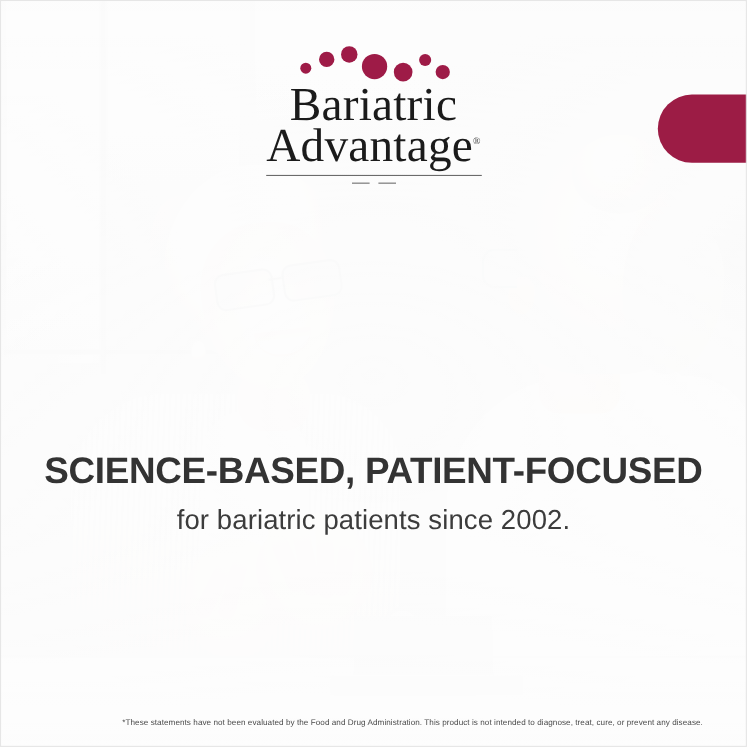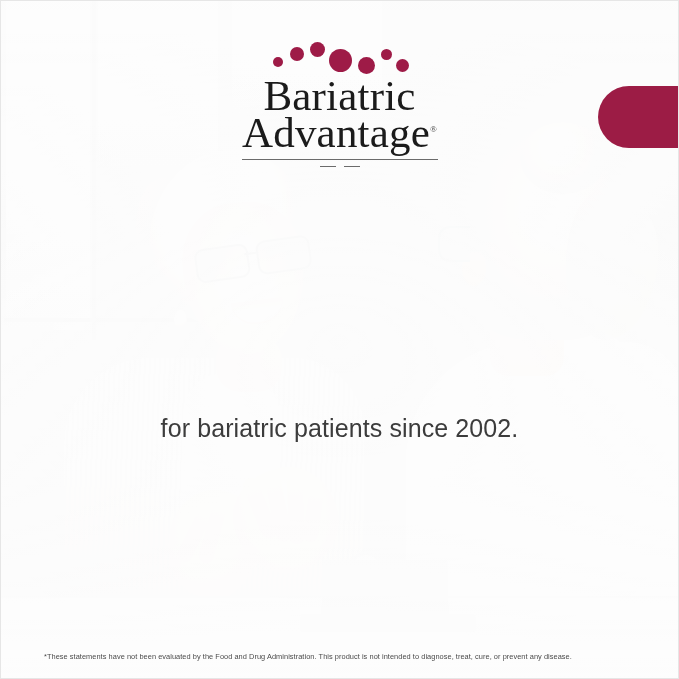--- a/index.html
+++ b/index.html
@@ -357,20 +357,21 @@
   .disclaimer {
     position: absolute;
     left: 44px;
     right: 40px;
     top: 652px;
     font-size: 7.4px;
     letter-spacing: .05px;
     color: #4a4a4a;
     line-height: 1.3;
     white-space: nowrap;
+    text-align: right;
   }
 
   .frame-border {
     position: absolute;
     inset: 0;
     border: 1px solid #e6e6e6;
     pointer-events: none;
   }
 </style>
 </head>
@@ -452,19 +453,20 @@
       <span class="logo-l2"><span>Advantage</span><span class="logo-reg">®</span></span>
       <div class="logo-underline"></div>
       <div class="logo-tag-row">
         <span class="logo-rule"></span>
         <span class="logo-rule"></span>
       </div>
     </div>
   </div>
 
   <div class="headline">
+    <span class="hl-main">SCIENCE-BASED, PATIENT-FOCUSED</span>
     <span class="hl-sub">for bariatric patients since 2002.</span>
   </div>
 
   <div class="disclaimer">*These statements have not been evaluated by the Food and Drug Administration. This product is not intended to diagnose, treat, cure, or prevent any disease.</div>
 
   <div class="frame-border"></div>
 </div>
 
 </body></html>

